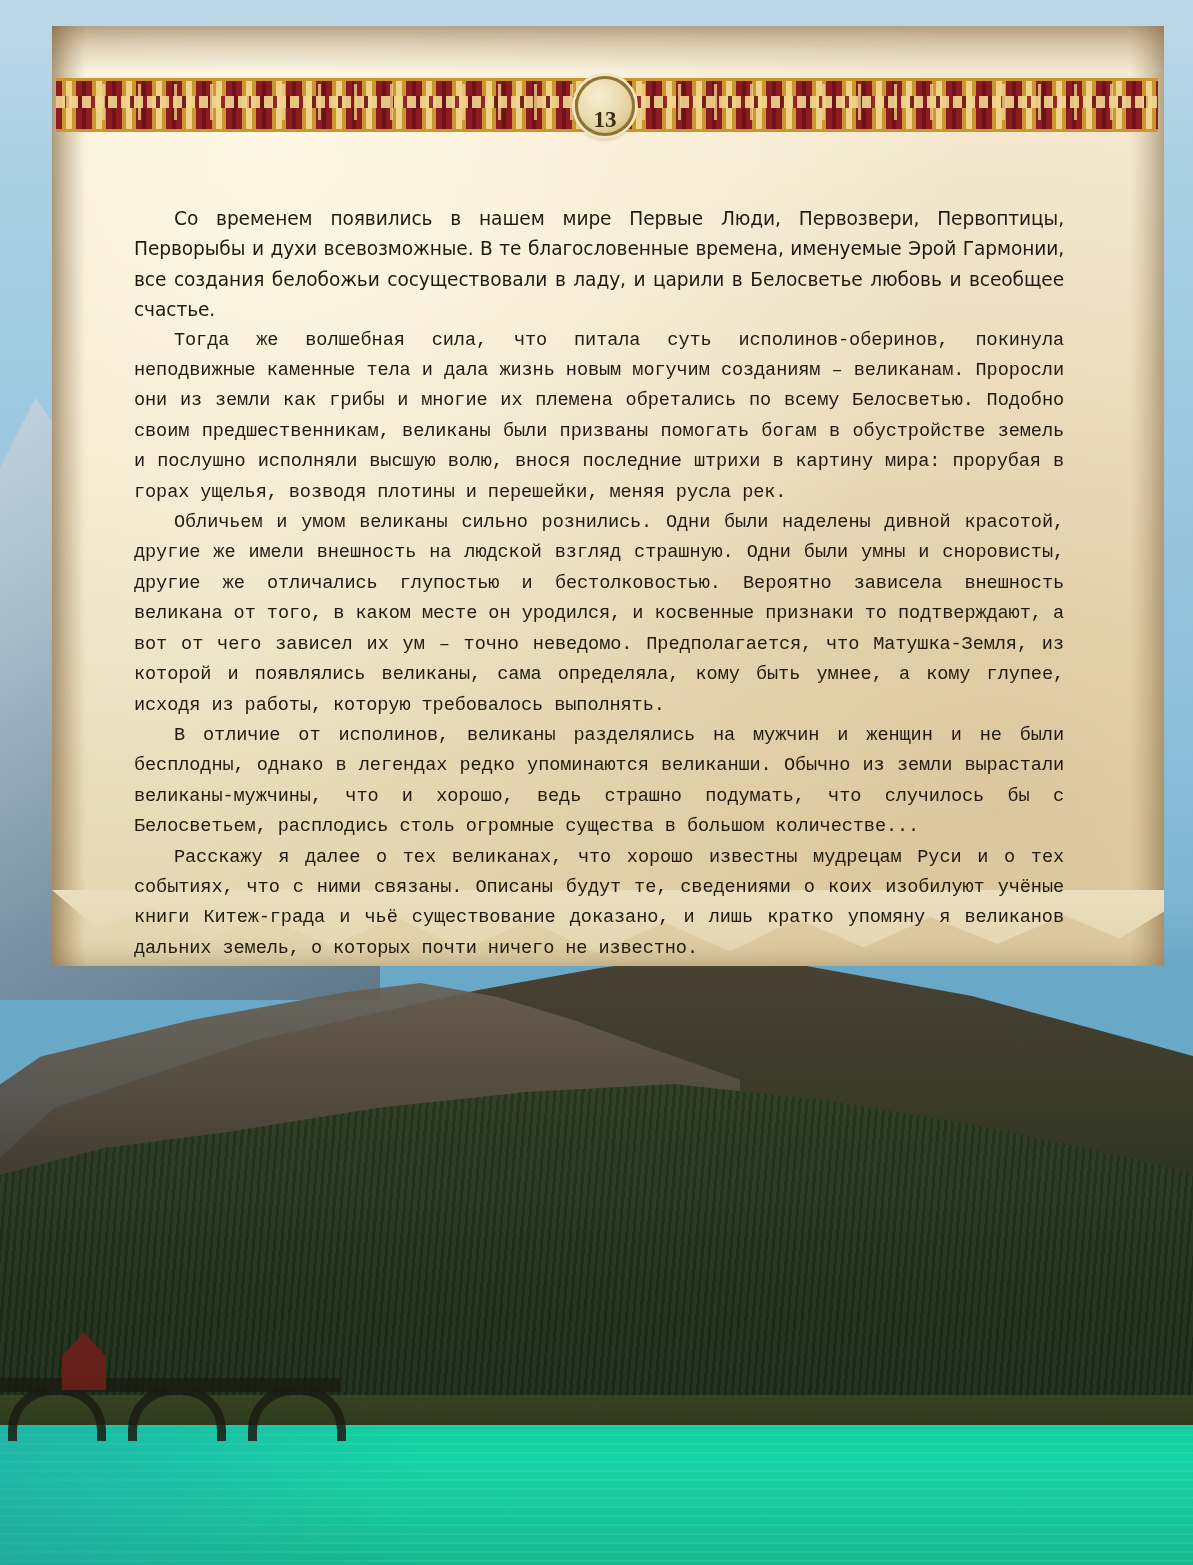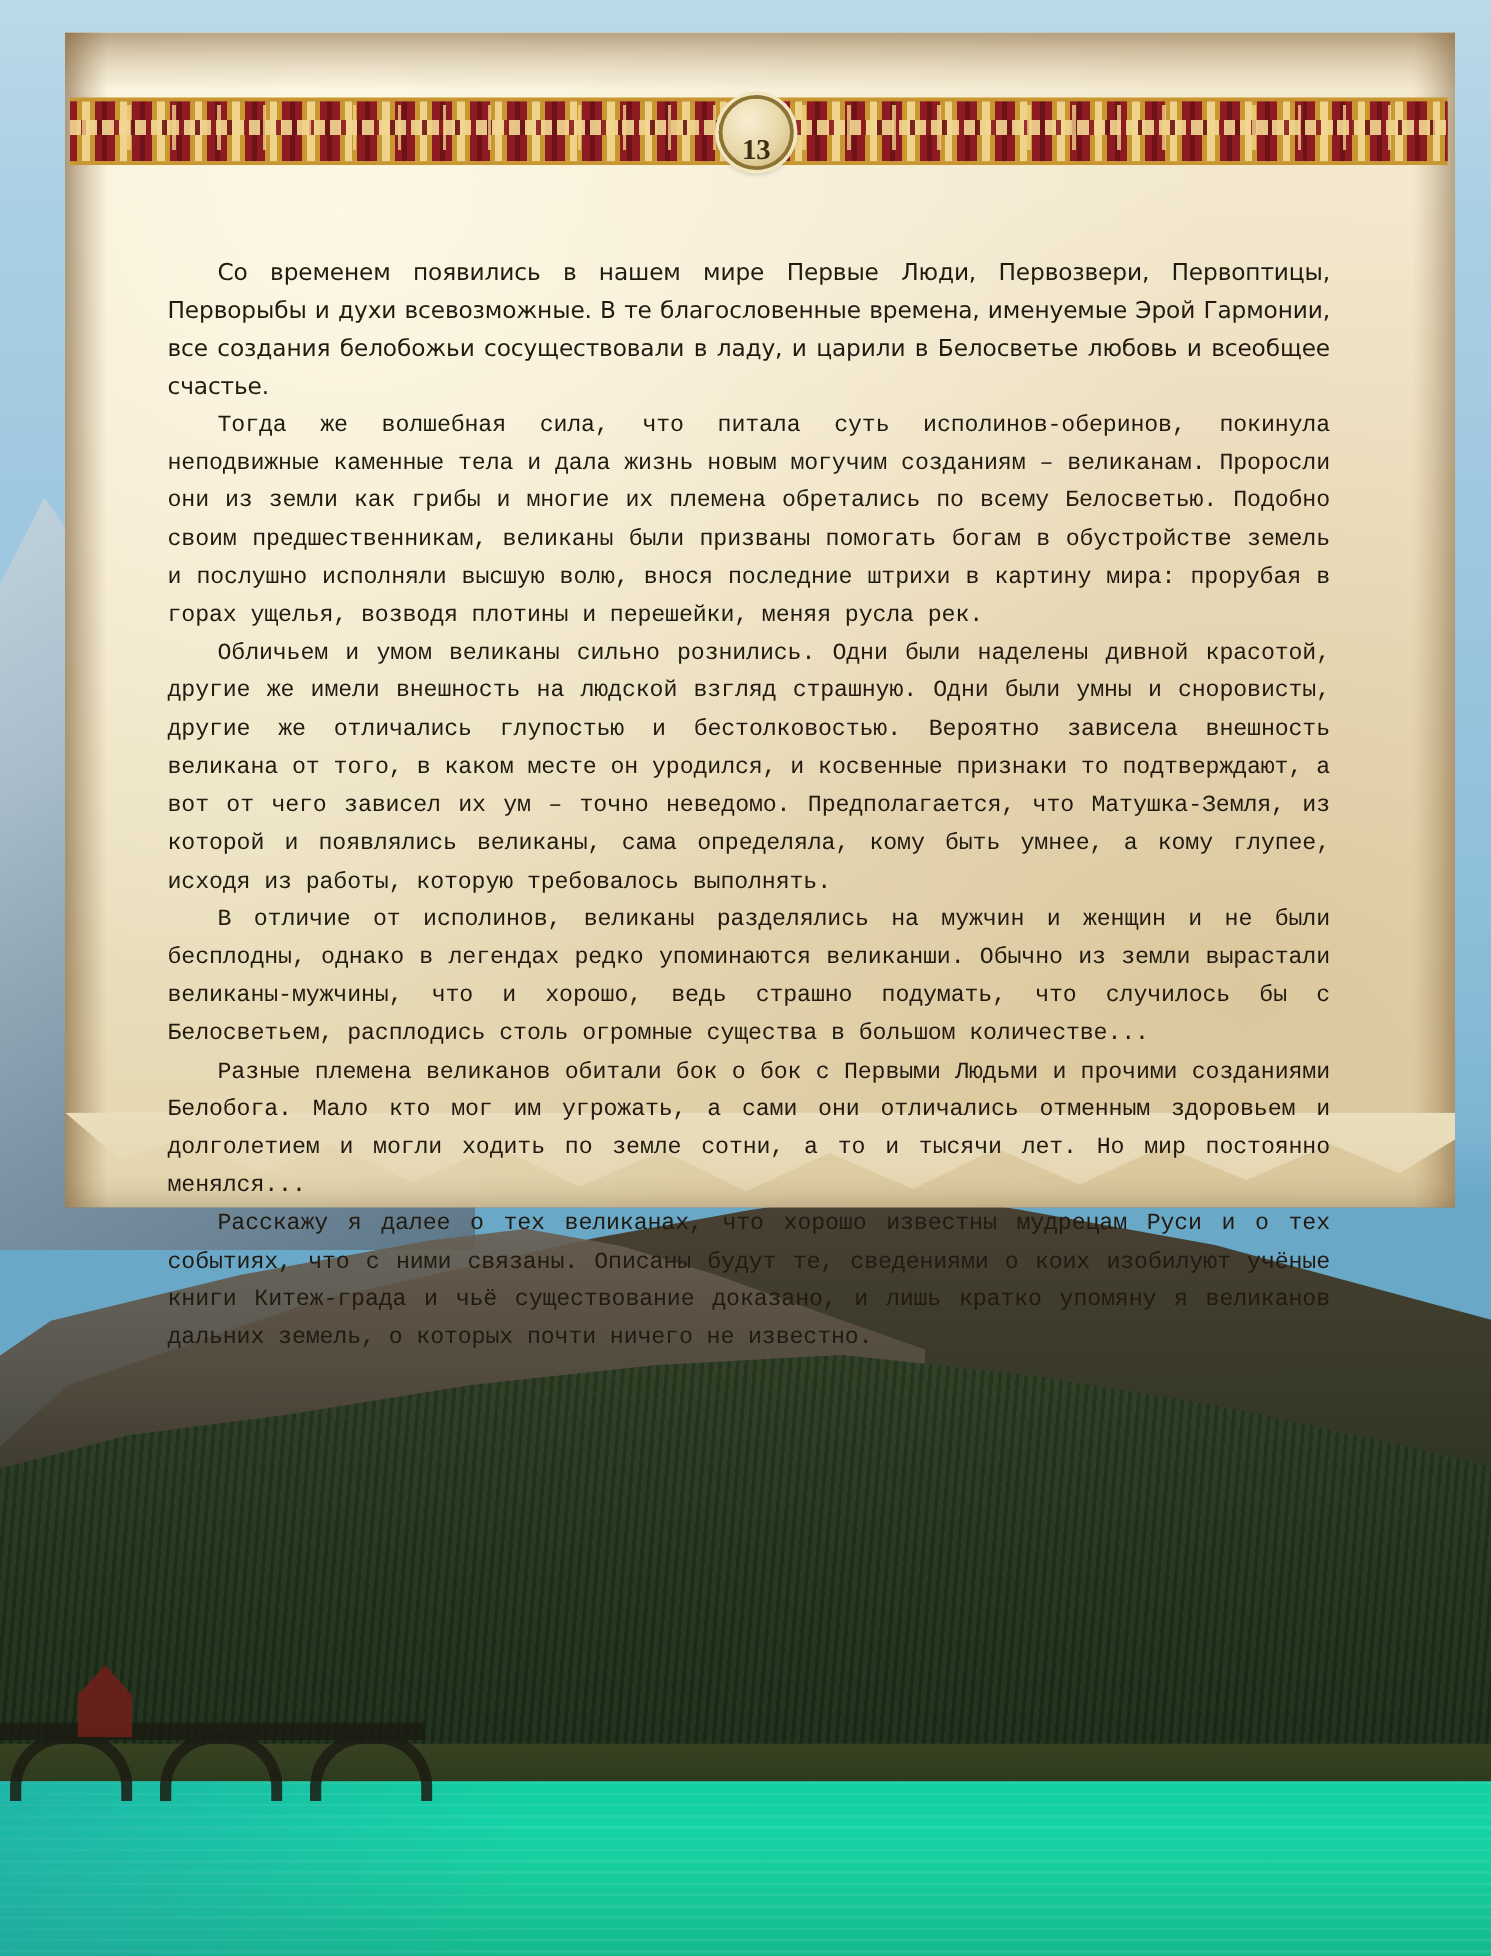--- a/index.html
+++ b/index.html
@@ -299,17 +299,16 @@
 
   <div class="page-number-badge">
     <span>13</span>
   </div>
 
   <div class="content">
     <p>Со временем появились в нашем мире Первые Люди, Первозвери, Первоптицы, Перворыбы и духи всевозможные. В те благословенные времена, именуемые Эрой Гармонии, все создания белобожьи сосуществовали в ладу, и царили в Белосветье любовь и всеобщее счастье.</p>
     <p>Тогда же волшебная сила, что питала суть исполинов-оберинов, покинула неподвижные каменные тела и дала жизнь новым могучим созданиям – великанам. Проросли они из земли как грибы и многие их племена обретались по всему Белосветью. Подобно своим предшественникам, великаны были призваны помогать богам в обустройстве земель и послушно исполняли высшую волю, внося последние штрихи в картину мира: прорубая в горах ущелья, возводя плотины и перешейки, меняя русла рек.</p>
     <p>Обличьем и умом великаны сильно рознились. Одни были наделены дивной красотой, другие же имели внешность на людской взгляд страшную. Одни были умны и сноровисты, другие же отличались глупостью и бестолковостью. Вероятно зависела внешность великана от того, в каком месте он уродился, и косвенные признаки то подтверждают, а вот от чего зависел их ум – точно неведомо. Предполагается, что Матушка-Земля, из которой и появлялись великаны, сама определяла, кому быть умнее, а кому глупее, исходя из работы, которую требовалось выполнять.</p>
     <p>В отличие от исполинов, великаны разделялись на мужчин и женщин и не были бесплодны, однако в легендах редко упоминаются великанши. Обычно из земли вырастали великаны-мужчины, что и хорошо, ведь страшно подумать, что случилось бы с Белосветьем, расплодись столь огромные существа в большом количестве...</p>
-    <p>Разные племена великанов обитали бок о бок с Первыми Людьми и прочими созданиями Белобога. Мало кто мог им угрожать, а сами они отличались отменным здоровьем и долголетием и могли ходить по земле сотни, а то и тысячи лет. Но мир постоянно менялся...</p>
     <p>Расскажу я далее о тех великанах, что хорошо известны мудрецам Руси и о тех событиях, что с ними связаны. Описаны будут те, сведениями о коих изобилуют учёные книги Китеж-града и чьё существование доказано, и лишь кратко упомяну я великанов дальних земель, о которых почти ничего не известно.</p>
   </div>
 
 </div>
 
 </body></html>

